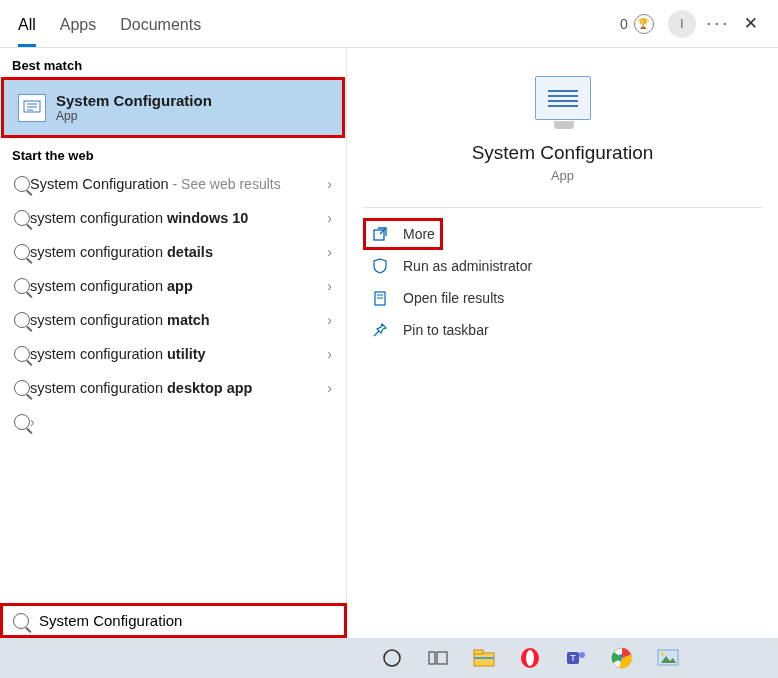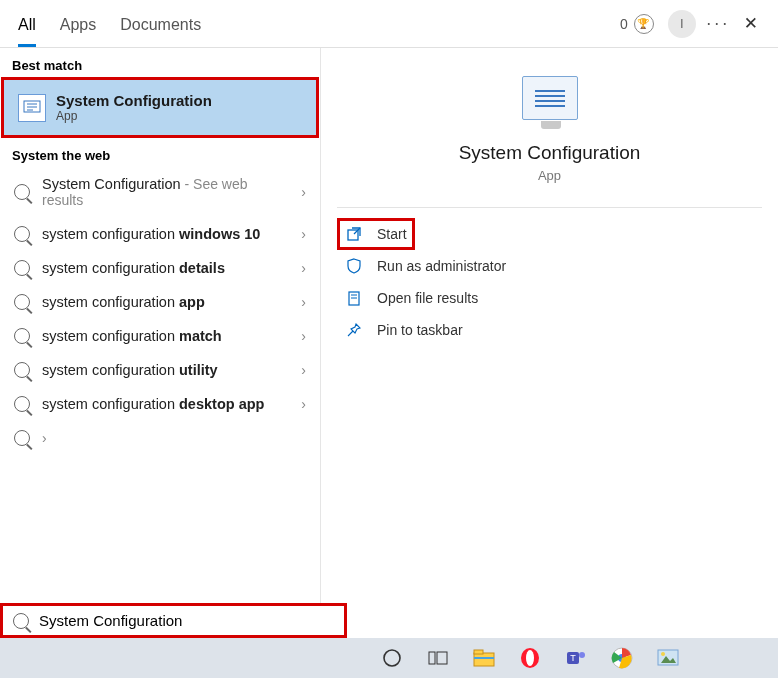--- a/index.html
+++ b/index.html
@@ -13,21 +13,21 @@
   overflow: hidden;
   position: relative;
 }
 .search-panel {
   display: flex;
   width: 778px;
   height: 638px;
   background: #fff;
 }
 .left-pane {
-  width: 321px;
+  width: 347px;
   display: flex;
   flex-direction: column;
   border-right: 1px solid #e5e5e5;
 }
 .tabs {
   display: flex;
   align-items: center;
   padding: 0 6px;
   height: 48px;
   border-bottom: 1px solid #e0e0e0;
@@ -78,21 +78,21 @@
   border: 3px solid #d40000;
   margin: 0 1px 0 1px;
 }
 .best-match-icon {
   width: 28px; height: 28px; background:#fff; border:1px solid #6a9bd8;
   display:flex; align-items:center; justify-content:center; font-size:14px;
 }
 .best-match-title { font-weight:600; font-size: 15px; }
 .best-match-sub { font-size: 12px; color:#444; }
 .result-row {
-  display:flex; align-items:center; gap: 12px;
+  display:flex; align-items:center; 
   padding: 9px 14px; cursor:pointer;
 }
 .search-glyph {
   width:16px; height:16px; border:1.6px solid #666; border-radius:50%;
   position:relative; flex-shrink:0;
 }
 .search-glyph::after {
   content:""; position:absolute; width:7px; height:1.6px; background:#666;
   transform: rotate(45deg); bottom:-3px; right:-4px;
 }
@@ -169,21 +169,21 @@
               <line x1="4" y1="8" x2="14" y2="8" stroke="#3a78c1"></line>
               <line x1="4" y1="11" x2="10" y2="11" stroke="#3a78c1"></line>
             </svg>
         </div>
         <div>
           <div class="best-match-title">System Configuration</div>
           <div class="best-match-sub">App</div>
         </div>
       </div>
 
-      <div class="section-label">System the web</div>
+      <div class="section-label">Start the web</div>
       <div id="web-results">
           <div class="result-row">
             <span class="search-glyph"></span>
             <span class="result-text">System Configuration<b></b><span class="hint"> - See web results</span></span>
             <span class="chevron">›</span>
           </div>
           <div class="result-row">
             <span class="search-glyph"></span>
             <span class="result-text">system configuration <b>windows 10</b><span class="hint"></span></span>
             <span class="chevron">›</span>
@@ -237,21 +237,21 @@
     <div class="detail-sep"></div>
     <div class="actions">
       <div class="action-row highlight">
         <span class="action-ico">
           <svg width="16" height="16" viewBox="0 0 16 16">
               <rect x="2" y="4" width="10" height="10" fill="none" stroke="#0067c0" stroke-width="1.3"></rect>
               <path d="M6 2 h8 v8" fill="none" stroke="#0067c0" stroke-width="1.3"></path>
               <path d="M14 2 L8 8" stroke="#0067c0" stroke-width="1.3"></path>
             </svg>
         </span>
-        <span>Start</span>
+        <span>More</span>
       </div>
       <div class="action-row">
         <span class="action-ico">
           <svg width="16" height="16" viewBox="0 0 16 16">
               <path d="M8 1 L14 3 v5 c0 4 -3 6 -6 7 c-3 -1 -6 -3 -6 -7 V3 Z" fill="none" stroke="#0067c0" stroke-width="1.2"></path>
             </svg>
         </span>
         <span>Run as administrator</span>
       </div>
       <div class="action-row">

